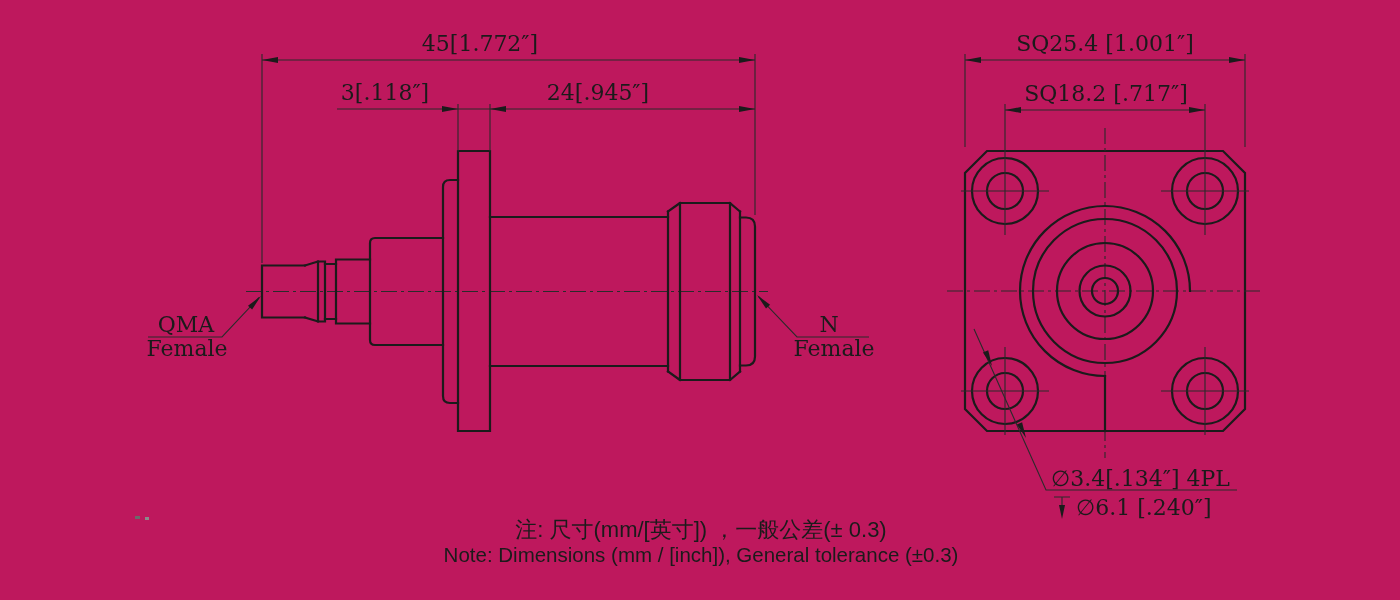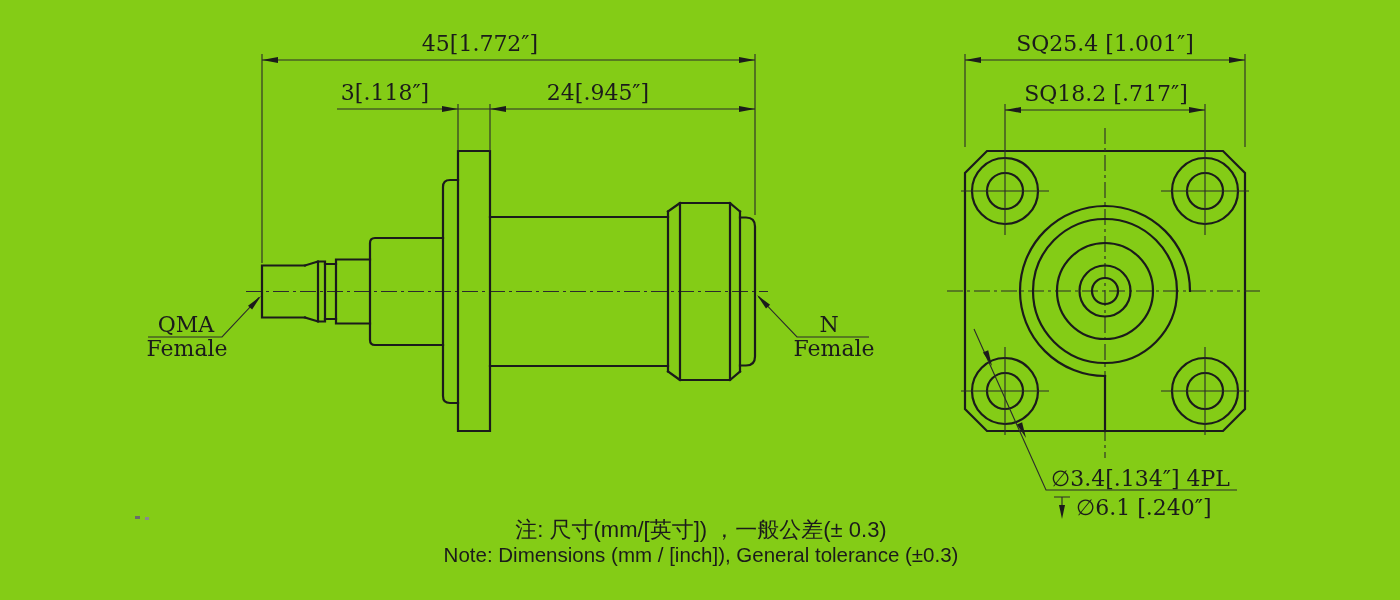--- a/index.html
+++ b/index.html
@@ -1,16 +1,16 @@
 <!DOCTYPE html>
 <html><head>
 <meta charset="utf-8">
 <style>
   html,body{margin:0;padding:0;background:#ffffff;}
-  .canvas{position:relative;width:1400px;height:600px;background:#84cc16;overflow:hidden;
+  .canvas{position:relative;width:1400px;height:600px;background:#be185d;overflow:hidden;
           font-family:"DejaVu Serif", serif;}
   svg{position:absolute;left:0;top:0;}
   text{fill:#1b1b1b;}
   .dim-text{font-family:"DejaVu Serif", serif;font-size:22px;}
   .label-text{font-family:"DejaVu Serif", serif;font-size:22px;}
   .note-zh{font-family:"Liberation Sans", sans-serif;font-size:22px;}
   .note-en{font-family:"Liberation Sans", sans-serif;font-size:20.5px;}
   .thick{stroke:#1b1b1b;stroke-width:2.2;fill:none;stroke-linecap:square;}
   .thin{stroke:#2b2b2b;stroke-width:1.1;fill:none;stroke-linecap:butt;}
   .cl{stroke:#2b2b2b;stroke-width:1.1;fill:none;stroke-dasharray:16 4 3 4;}

